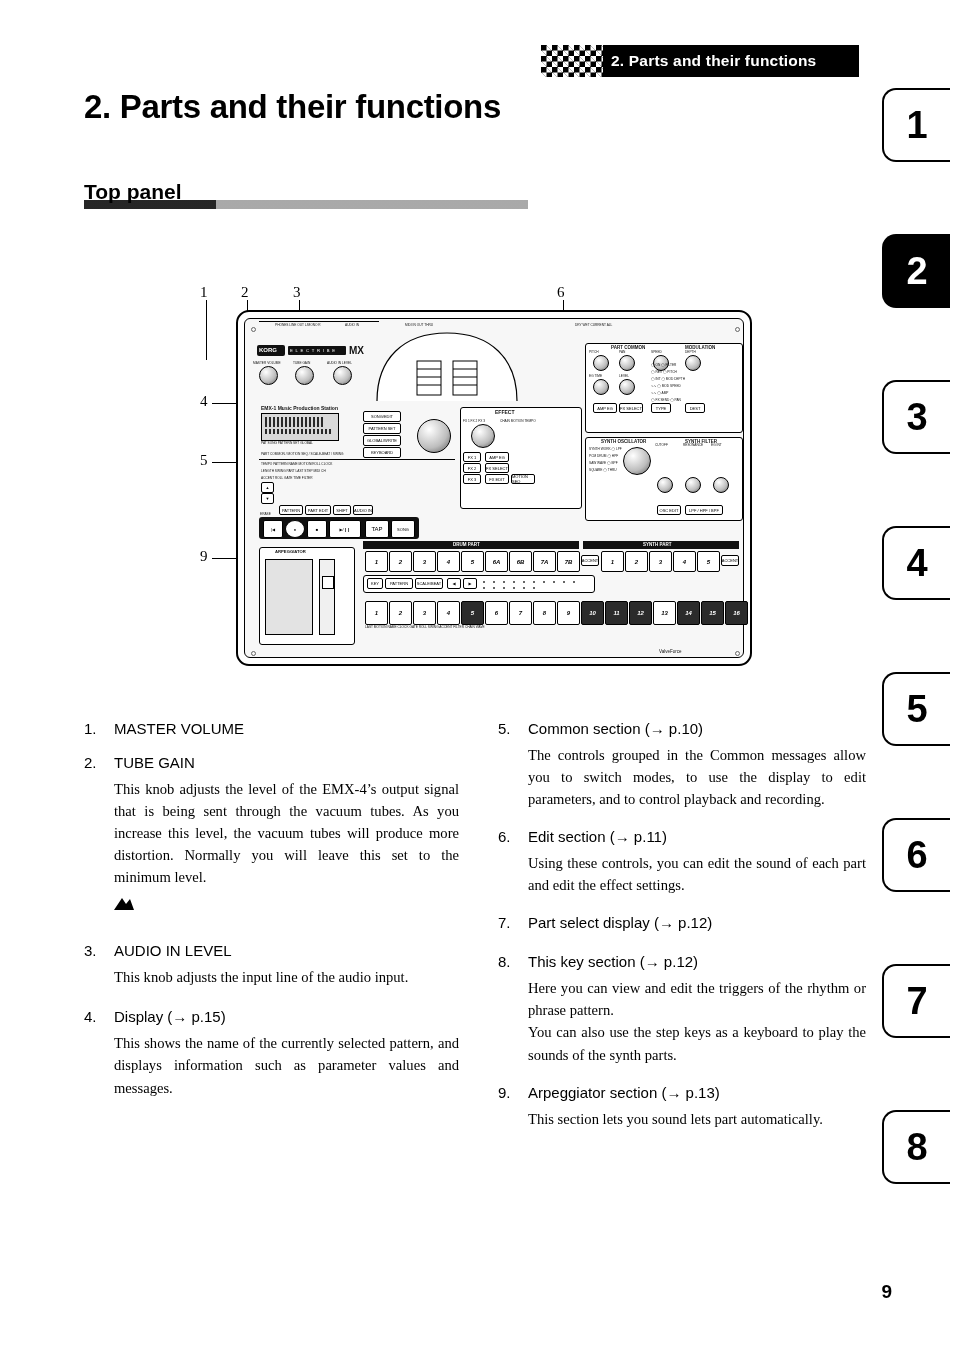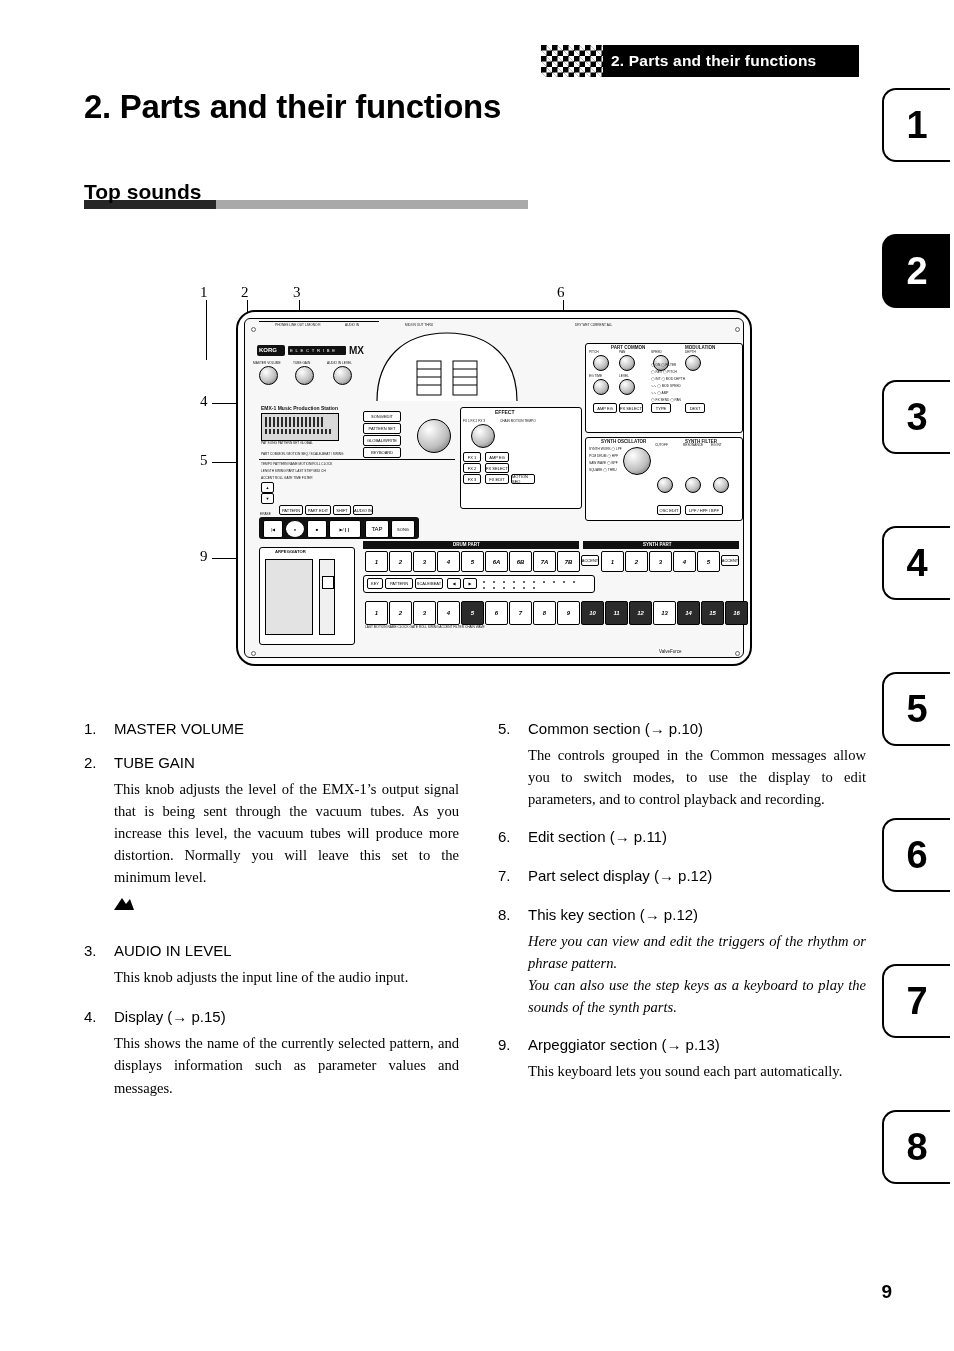--- a/index.html
+++ b/index.html
@@ -73,21 +73,21 @@
     background:#fff;
     box-sizing:border-box;
   }
   .tab.active{background:#000;color:#fff;}
   
   .device-wrap{
     position:absolute;left:196px;top:282px;width:560px;height:400px;
   }
   .panel{
     position:absolute;left:40px;top:28px;width:512px;height:352px;
-    border:2px solid #000;border-radius:19px;
+    border:2px solid #000;border-radius:13px;
     background:#fff;
   }
   .panel-inner{
     position:absolute;left:6px;top:6px;right:6px;bottom:6px;
     border:1px solid #000;border-radius:6px;
     background:#f7f7f7;
   }
   
   .callout{
     position:absolute;
@@ -149,21 +149,21 @@
 </style>
 </head>
 <body>
 
 <div class="header-tab">
   <div class="checker"></div>
   <div class="header-tab-text">2. Parts and their functions</div>
 </div>
 
 <div class="chapter-title">2. Parts and their functions</div>
-<div class="section-title">Top sounds</div>
+<div class="section-title">Top panel</div>
 <div class="section-rule"></div>
 
 <div class="tabs">
   <div class="tab">1</div>
   <div class="tab active">2</div>
   <div class="tab">3</div>
   <div class="tab">4</div>
   <div class="tab">5</div>
   <div class="tab">6</div>
   <div class="tab">7</div>
@@ -406,21 +406,21 @@
       <span class="item-num">1.</span>
       <span>MASTER VOLUME</span>
     </div>
   </div>
 
   <div class="item">
     <div class="item-head">
       <span class="item-num">2.</span>
       <span>TUBE GAIN</span>
     </div>
-    <div class="item-body">This knob adjusts the level of the EMX-1’s output signal that is being sent through the vacuum tubes. As you increase this level, the vacuum tubes will produce more distortion. Normally you will leave this set to the minimum level.</div>
+    <div class="item-body">This knob adjusts the level of the EMX-4’s output signal that is being sent through the vacuum tubes. As you increase this level, the vacuum tubes will produce more distortion. Normally you will leave this set to the minimum level.</div>
     <div class="note-icon">
       <svg width="24" height="18" viewBox="0 0 24 18">
         <path d="M2 14 L10 2 L14 8 L18 3 L22 14 Z" fill="#000"></path>
       </svg>
     </div>
   </div>
 
   <div class="item" style="margin-top:26px;">
     <div class="item-head">
       <span class="item-num">3.</span>
@@ -446,40 +446,41 @@
       <span>Common section (→ p.10)</span>
     </div>
     <div class="item-body">The controls grouped in the Common messages allow you to switch modes, to use the display to edit parameters, and to control playback and recording.</div>
   </div>
 
   <div class="item" style="margin-top:16px;">
     <div class="item-head">
       <span class="item-num">6.</span>
       <span>Edit section (→ p.11)</span>
     </div>
+    <div class="item-body">Using these controls, you can edit the sound of each part and edit the effect settings.</div>
   </div>
 
   <div class="item" style="margin-top:16px;">
     <div class="item-head">
       <span class="item-num">7.</span>
       <span>Part select display (→ p.12)</span>
     </div>
   </div>
 
   <div class="item" style="margin-top:16px;">
     <div class="item-head">
       <span class="item-num">8.</span>
       <span>This key section (→ p.12)</span>
     </div>
-    <div class="item-body" style="white-space:pre-line;font-style:italic;">Here you can view and edit the triggers of the rhythm or phrase pattern.
+    <div class="item-body" style="white-space:pre-line;">Here you can view and edit the triggers of the rhythm or phrase pattern.
 You can also use the step keys as a keyboard to play the sounds of the synth parts.</div>
   </div>
 
   <div class="item" style="margin-top:16px;">
     <div class="item-head">
       <span class="item-num">9.</span>
       <span>Arpeggiator section (→ p.13)</span>
     </div>
-    <div class="item-body">This keyboard lets you sound each part automatically.</div>
+    <div class="item-body">This section lets you sound lets part automatically.</div>
   </div>
 </div>
 
 <div class="page-no">9</div>
 
 </body></html>

